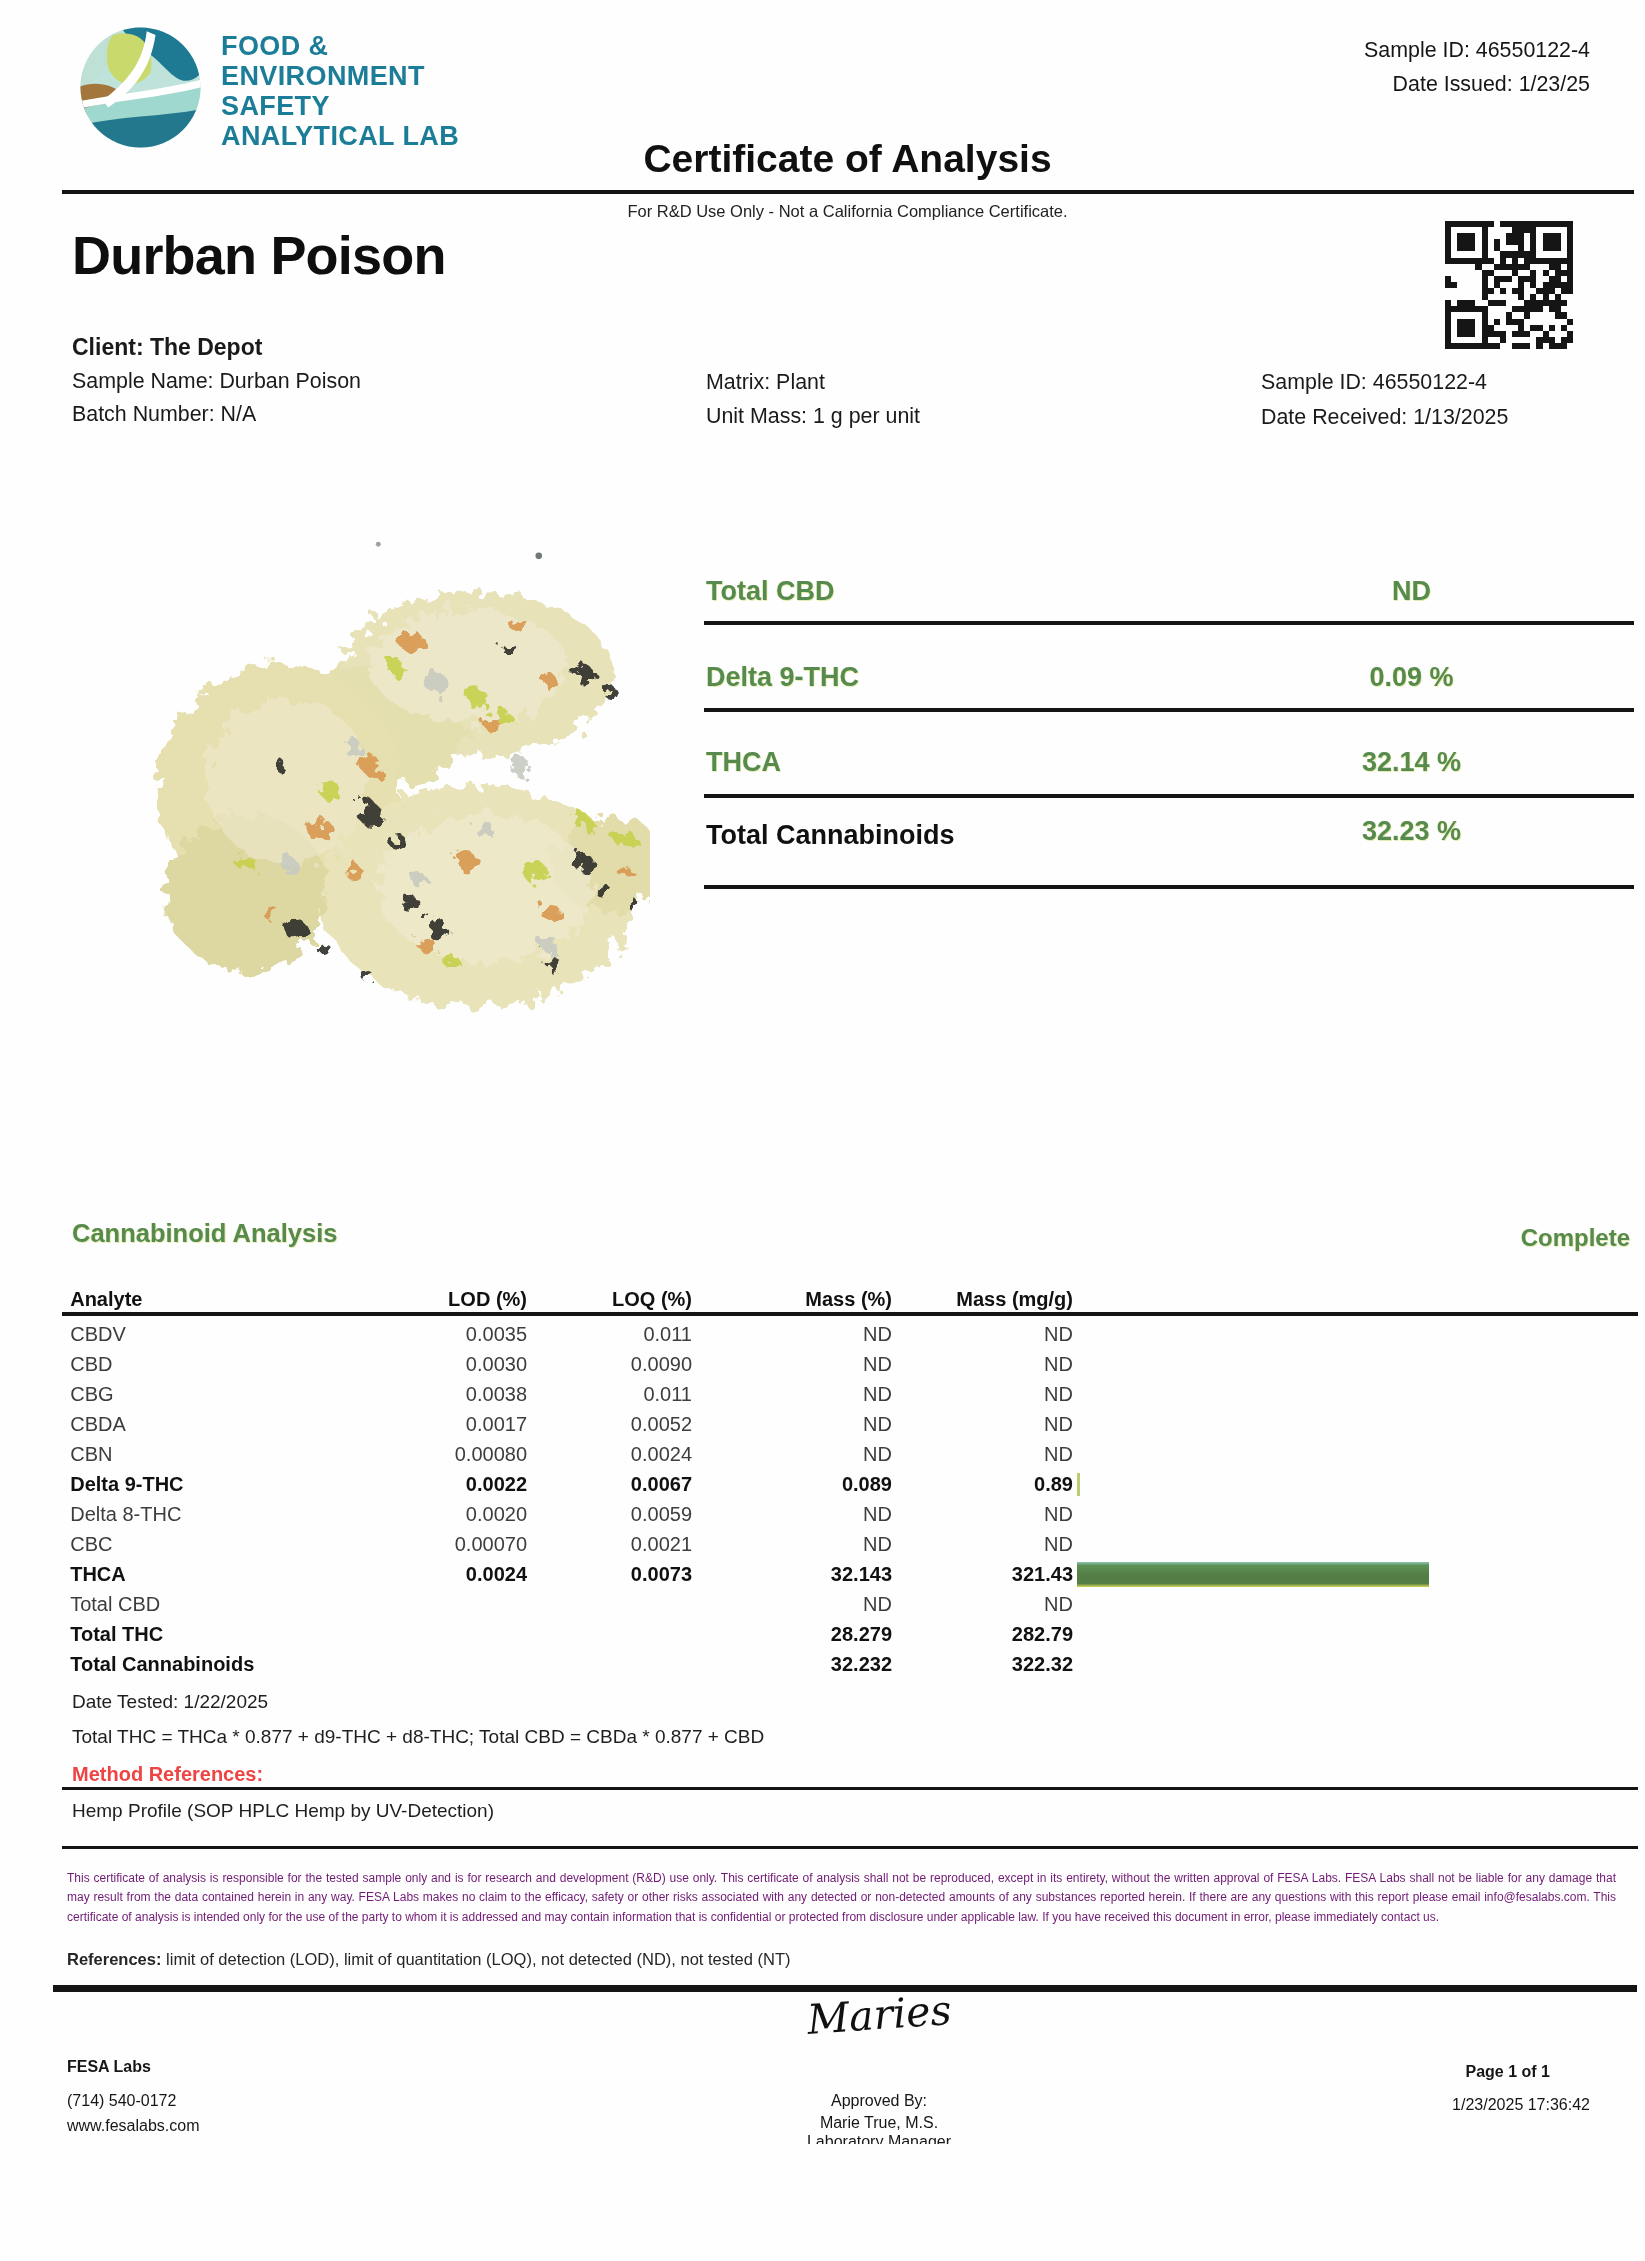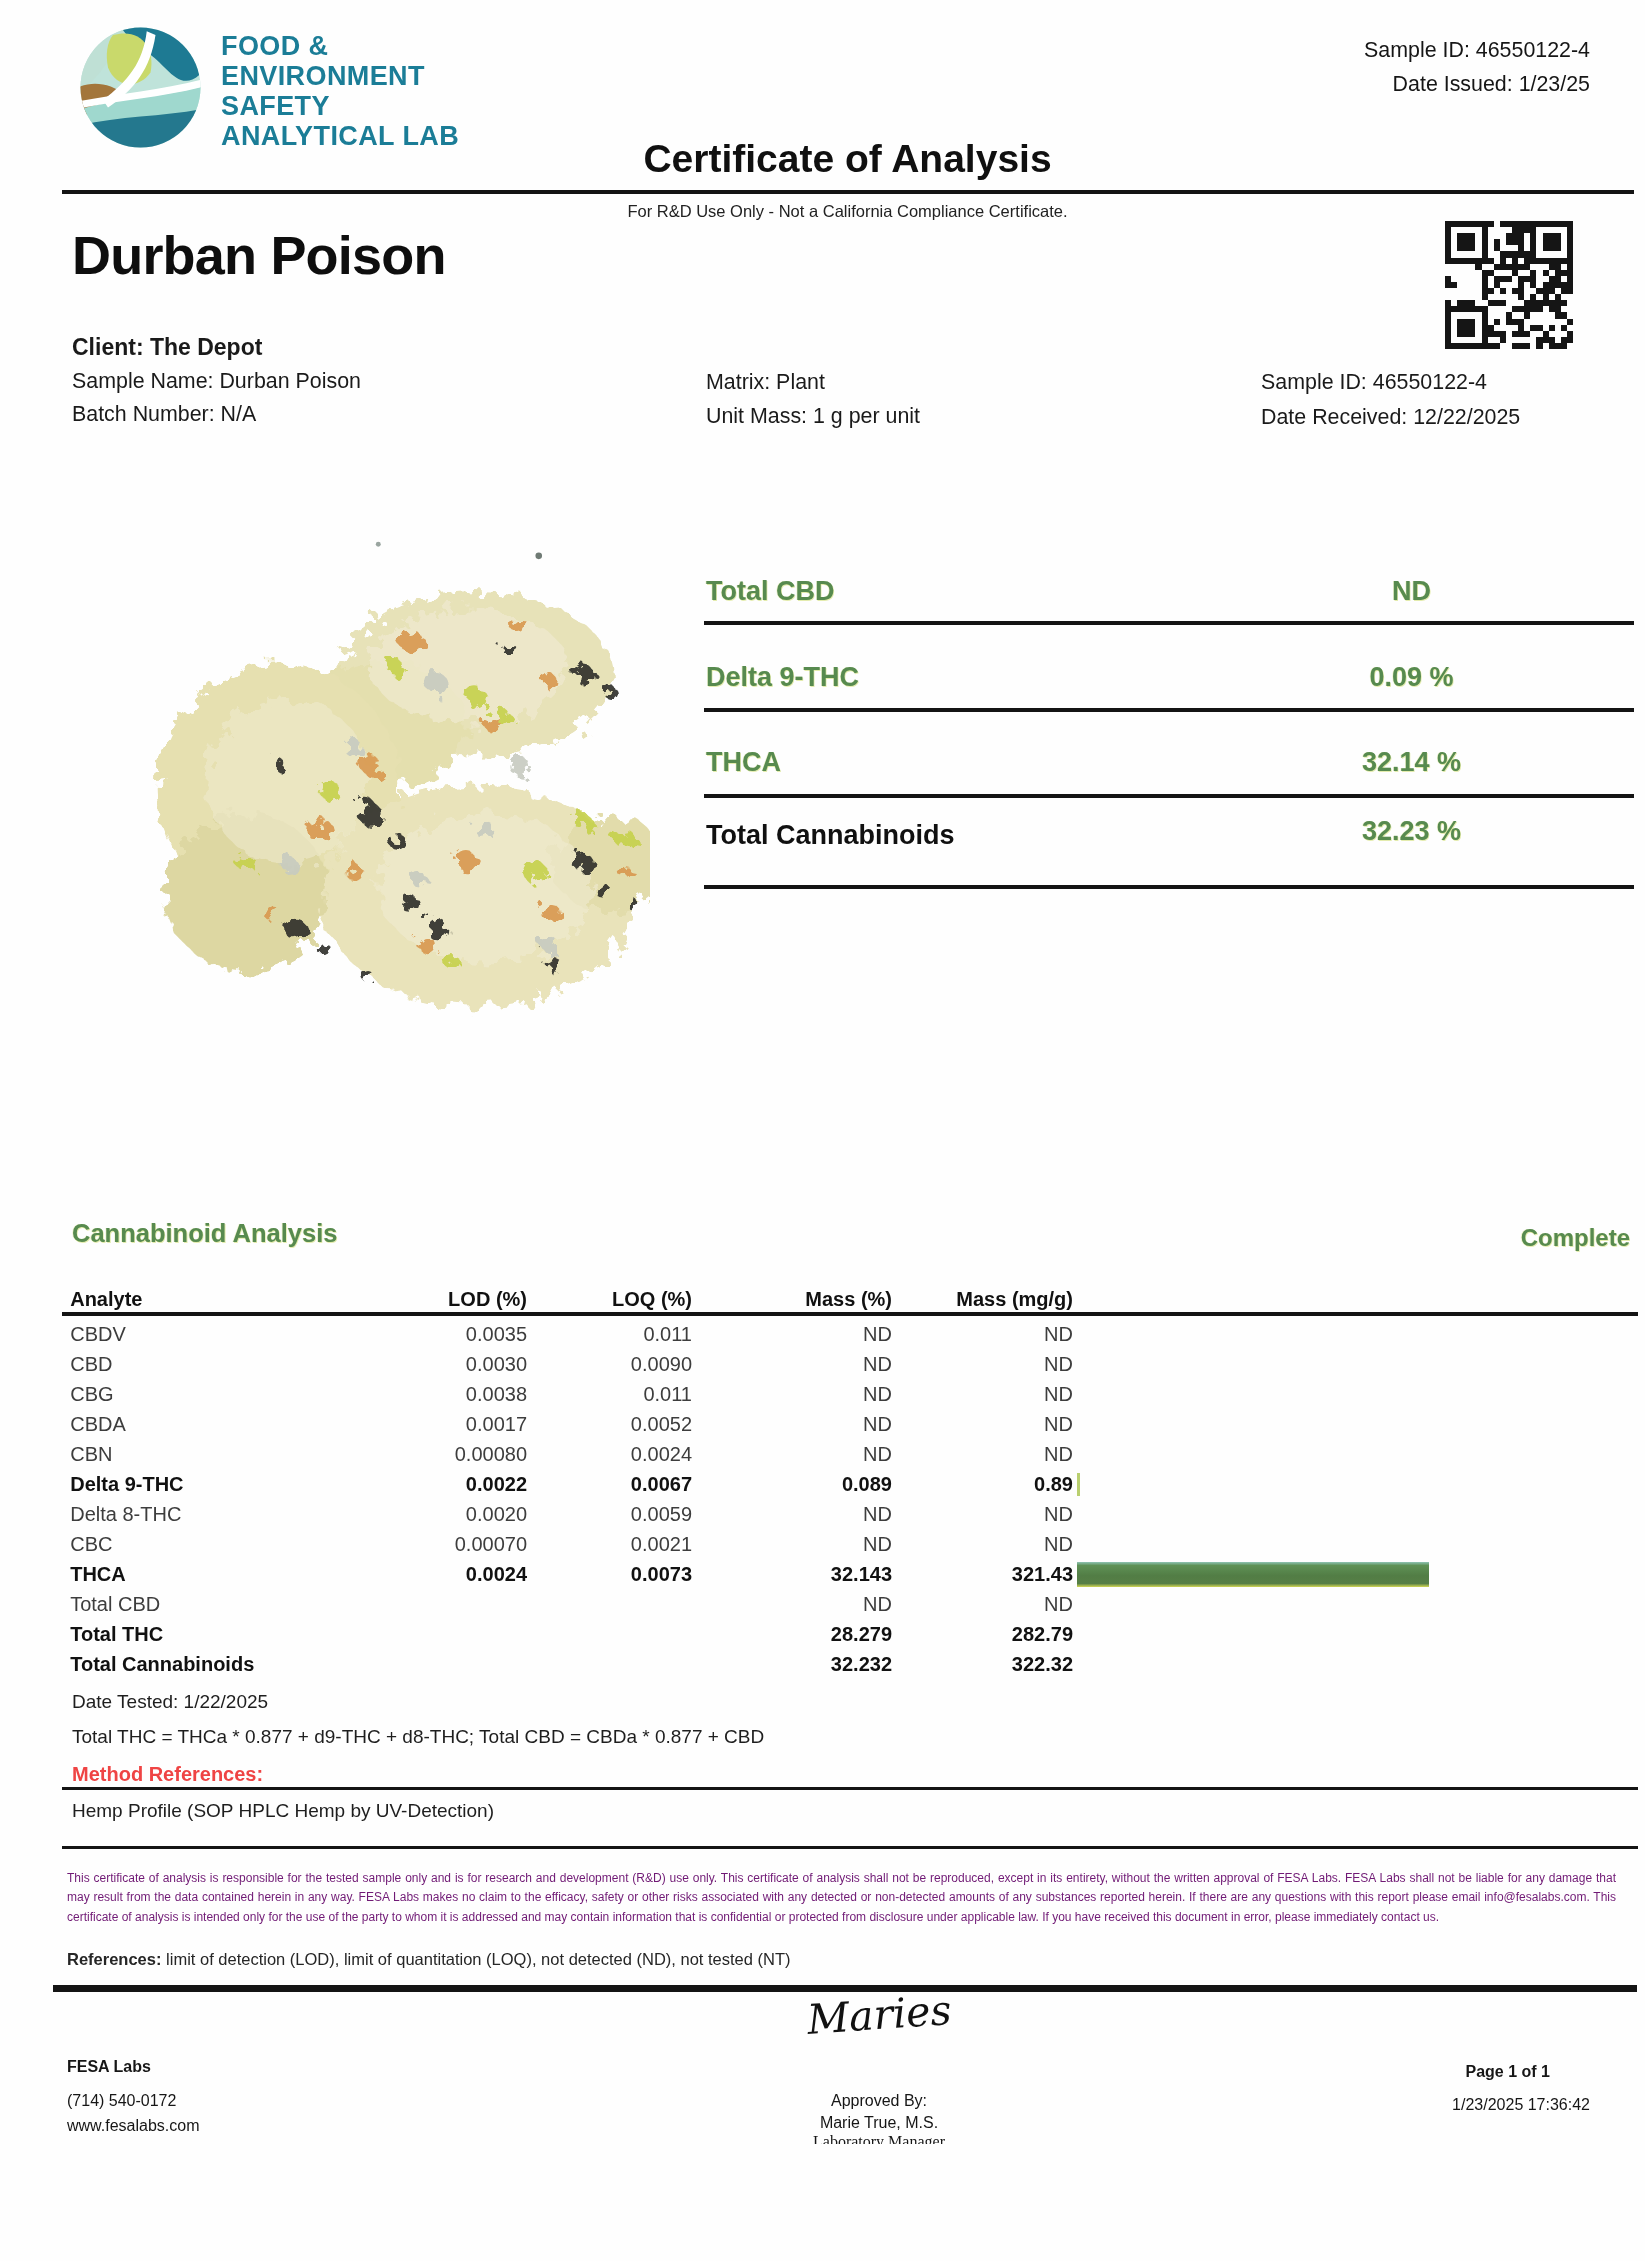--- a/index.html
+++ b/index.html
@@ -37,21 +37,21 @@
   .small-note{font-size:19px;color:#1e1e1e;}
   .method-title{font-size:20px;font-weight:bold;color:#ef4444;}
   .legal{font-size:12px;line-height:19.4px;color:#701a75;text-align:justify;}
   .refs{font-size:16.5px;color:#262626;}
   .foot{font-size:16px;color:#161616;line-height:22px;margin-top:48px;}
   .foot.b{font-weight:bold;}
   .sigwrap{width:276px;text-align:center;}
   .sig{font-family:"DejaVu Serif",serif;font-style:italic;font-size:41px;color:#111;
        transform:rotate(-4deg);display:inline-block;}
   .center-col{width:276px;text-align:center;}
-  .clip{overflow:hidden;font-family:Liberation Serif, serif;}
+  .clip{overflow:hidden;}
 </style>
 </head>
 <body>
 
 <div class="page">
 
   <svg class="abs" style="left:78px;top:25px;" width="125" height="125" viewBox="0 0 100 100">
     <defs>
         <clipPath id="lc">
           <circle cx="50" cy="50" r="48"></circle>
@@ -328,21 +328,21 @@
       <rect x="18" y="20" width="1" height="1" fill="#151515"></rect>
       <rect x="19" y="20" width="1" height="1" fill="#151515"></rect>
     </svg>
 
   <div class="abs meta b" style="left:72px;top:334px;">Client: The Depot</div>
   <div class="abs meta" style="left:72px;top:369px;">Sample Name: Durban Poison</div>
   <div class="abs meta" style="left:72px;top:402px;">Batch Number: N/A</div>
   <div class="abs meta" style="left:706px;top:370px;">Matrix: Plant</div>
   <div class="abs meta" style="left:706px;top:404px;">Unit Mass: 1 g per unit</div>
   <div class="abs meta" style="left:1261px;top:370px;">Sample ID: 46550122-4</div>
-  <div class="abs meta" style="left:1261px;top:405px;">Date Received: 12/22/2025</div>
+  <div class="abs meta" style="left:1261px;top:405px;">Date Received: 1/13/2025</div>
 
   <svg class="abs" style="left:123px;top:518px;" width="527" height="502" viewBox="0 0 640 610">
     <defs>
       <filter id="rough" x="-20%" y="-20%" width="140%" height="140%">
         <feTurbulence type="fractalNoise" baseFrequency="0.055" numOctaves="3" seed="7" result="n"></feTurbulence>
         <feDisplacementMap in="SourceGraphic" in2="n" scale="34"></feDisplacementMap>
       </filter>
     </defs>
     <circle cx="310" cy="32" r="3" fill="#9aa5a0"></circle>
     <circle cx="505" cy="46" r="4" fill="#6f7a74"></circle>

